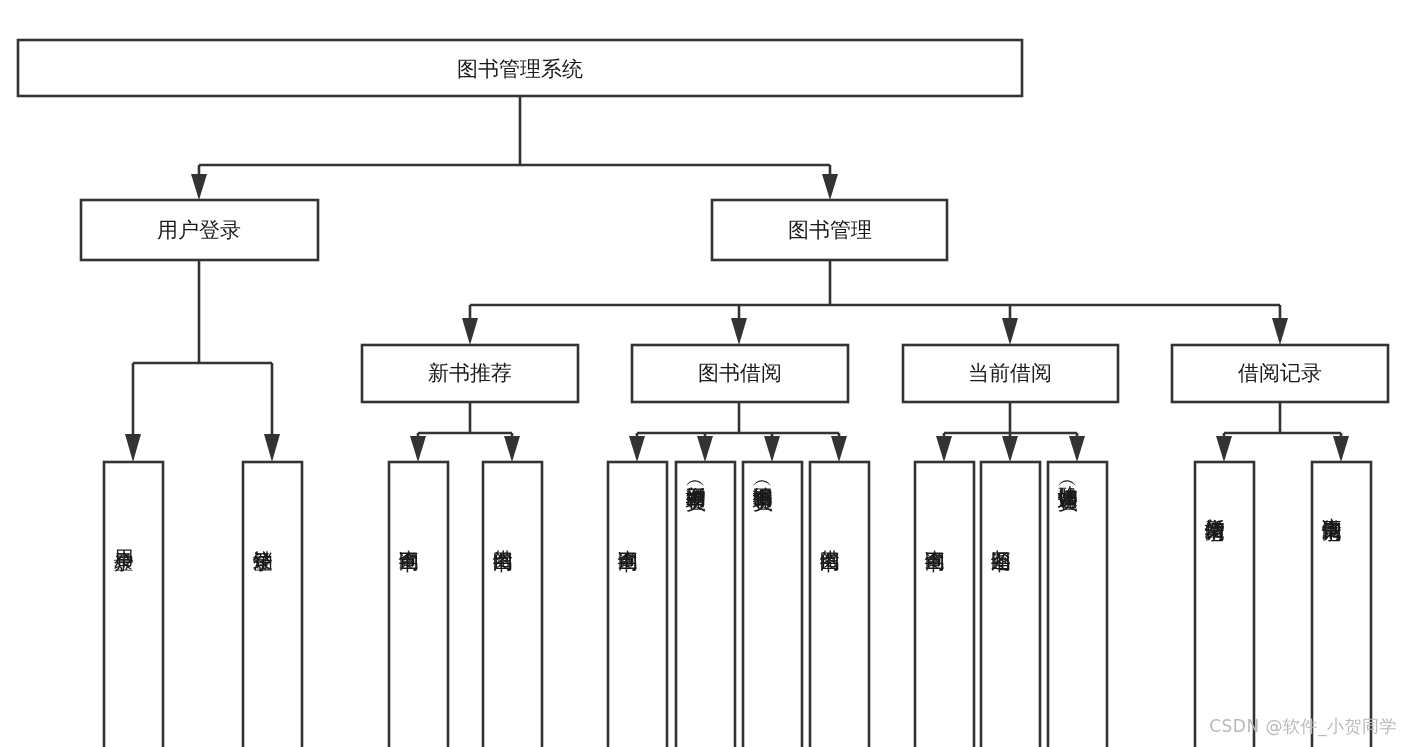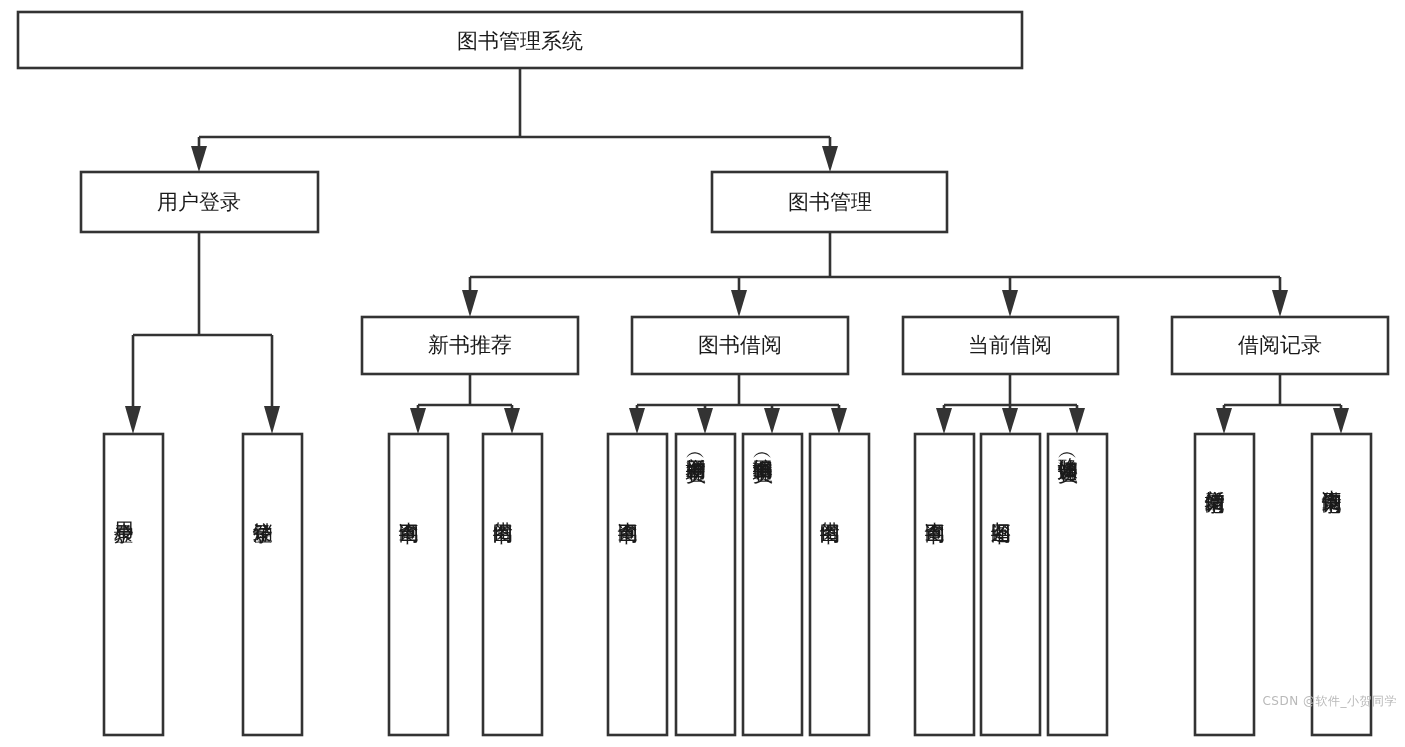--- a/index.html
+++ b/index.html
@@ -11,20 +11,21 @@
     width: 1405px;
     height: 747px;
     font-family: "DejaVu Sans", "Liberation Sans", sans-serif;
     overflow: hidden;
   }
   #diagram-root {
     position: relative;
     width: 1405px;
     height: 714px;
     background: #ffffff;
+    margin-top: 28px;
   }
   svg#flow {
     position: absolute;
     top: 0;
     left: 0;
     width: 1405px;
     height: 747px;
     display: block;
   }
   .node-box {
@@ -59,21 +60,21 @@
     letter-spacing: 1px;
     text-align: left;
     white-space: nowrap;
     pointer-events: none;
   }
   #watermark {
     position: absolute;
     right: 8px;
     bottom: 4px;
     font-family: "DejaVu Sans", "Liberation Sans", sans-serif;
-    font-size: 12px;
+    font-size: 17px;
     color: #b9b9b9;
     letter-spacing: 0.5px;
     white-space: nowrap;
   }
 </style>
 </head>
 <body>
 
 <div id="diagram-root">
 

